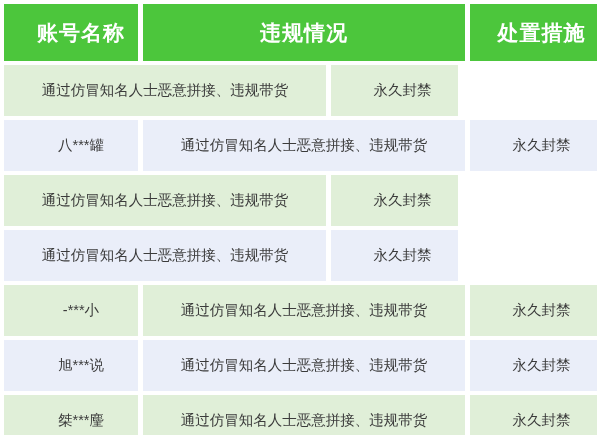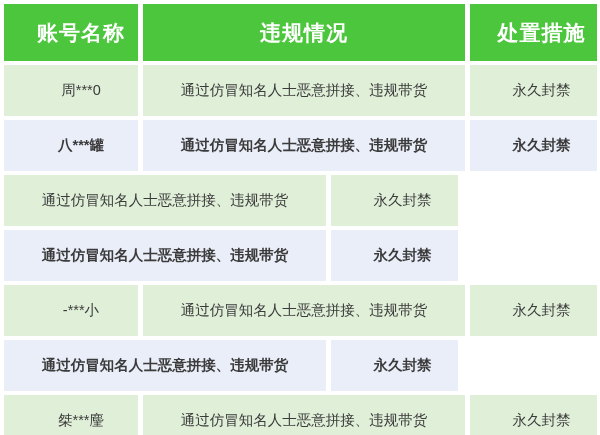--- a/index.html
+++ b/index.html
@@ -56,21 +56,21 @@
   }
 
   
   .data-row .cell {
     height: 51px;
     font-size: 14.5px;
     color: #3b3b3b;
     font-weight: 400;
   }
   .data-row.tint-green .cell { background: #e0efd8; }
-  .data-row.tint-blue  .cell { background: #eaeef9; font-weight: bold; }
+  .data-row.tint-blue  .cell { background: #eaeef9; }
 
   .cell .txt {
     display: block;
     line-height: 1.2;
     white-space: nowrap;
   }
 </style>
 </head>
 <body>
 
@@ -82,23 +82,20 @@
     </div>
     <div class="cell col-violation">
       <span class="txt">违规情况</span>
     </div>
     <div class="cell col-action">
       <span class="txt">处置措施</span>
     </div>
   </div>
 
   <div class="row data-row tint-green">
-    <div class="cell col-account">
-      <span class="txt">周***0</span>
-    </div>
     <div class="cell col-violation">
       <span class="txt">通过仿冒知名人士恶意拼接、违规带货</span>
     </div>
     <div class="cell col-action">
       <span class="txt">永久封禁</span>
     </div>
   </div>
 
   <div class="row data-row tint-blue">
     <div class="cell col-account">
@@ -136,20 +133,23 @@
     </div>
     <div class="cell col-violation">
       <span class="txt">通过仿冒知名人士恶意拼接、违规带货</span>
     </div>
     <div class="cell col-action">
       <span class="txt">永久封禁</span>
     </div>
   </div>
 
   <div class="row data-row tint-blue">
+    <div class="cell col-account">
+      <span class="txt">旭***说</span>
+    </div>
     <div class="cell col-violation">
       <span class="txt">通过仿冒知名人士恶意拼接、违规带货</span>
     </div>
     <div class="cell col-action">
       <span class="txt">永久封禁</span>
     </div>
   </div>
 
   <div class="row data-row tint-green">
     <div class="cell col-account">

